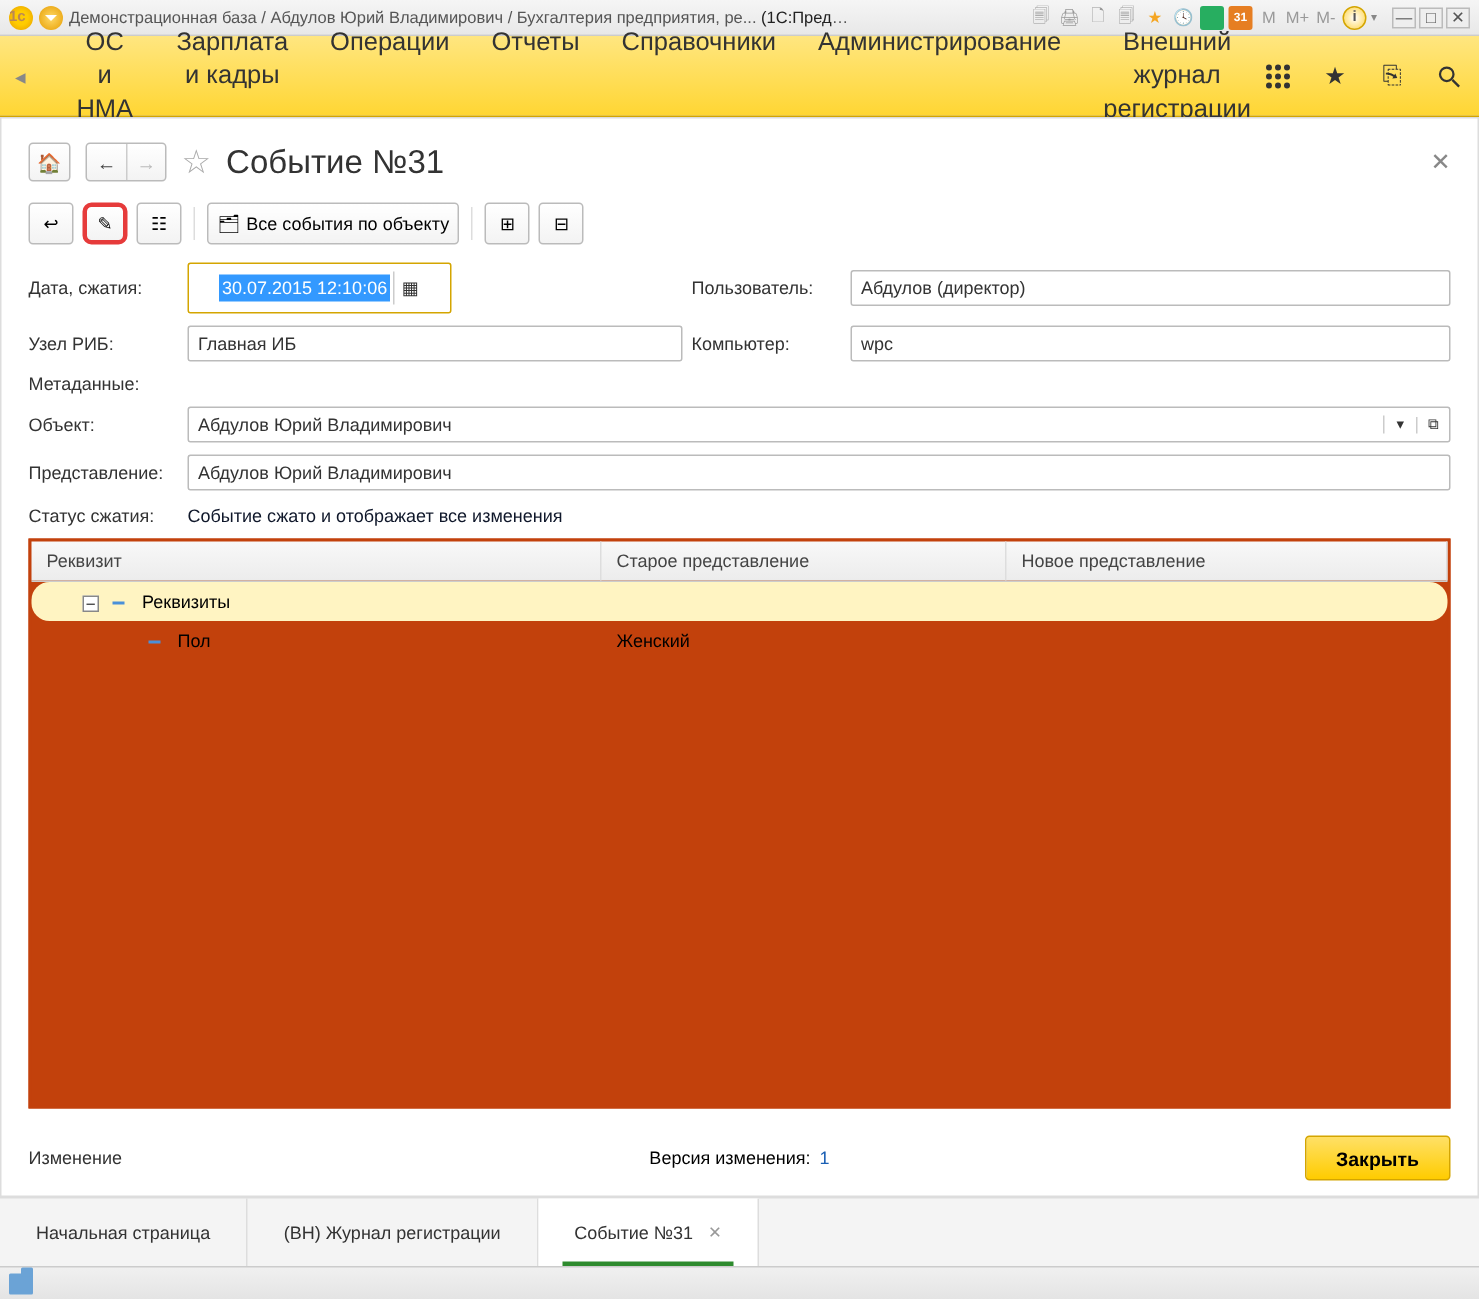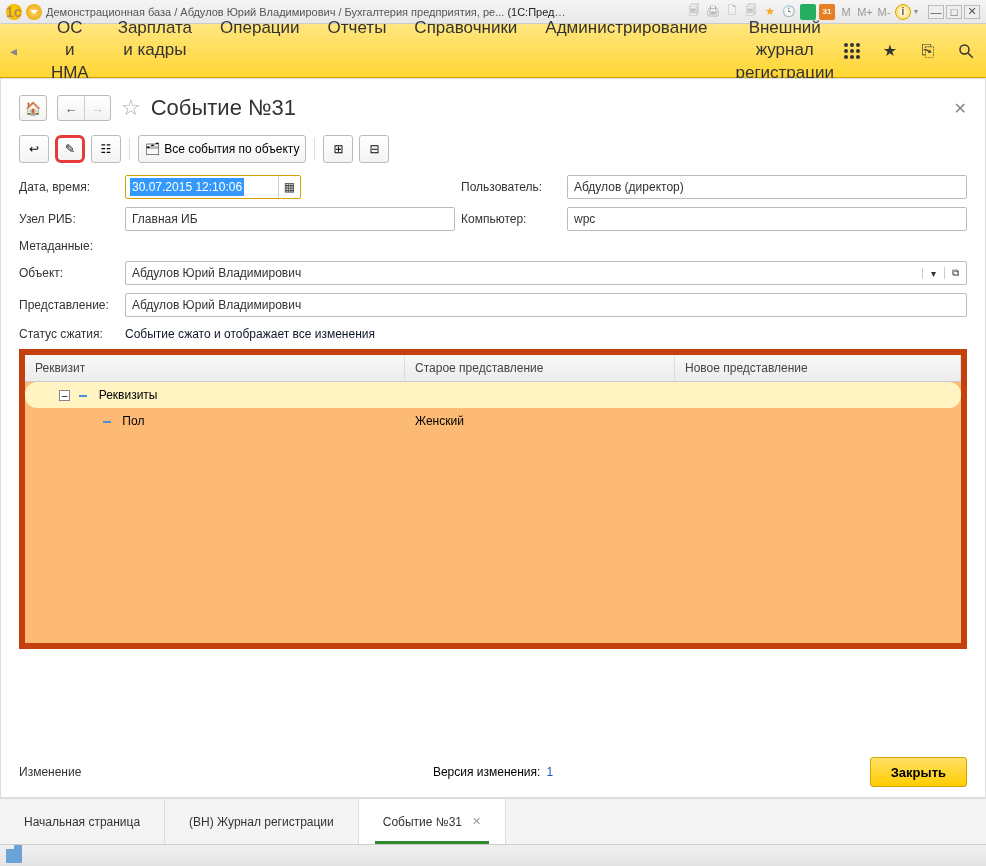--- a/index.html
+++ b/index.html
@@ -1,20 +1,20 @@
 <!DOCTYPE html>
 <html><head>
 <meta charset="utf-8">
 <style>
   * { box-sizing: border-box; margin: 0; padding: 0; }
   body { font-family: Arial, sans-serif; font-size: 12px; background: #f0f0f0; width: 986px; height: 866px; overflow: hidden; }
   
   
   .titlebar { height: 24px; background: linear-gradient(#f5f5f5,#e8e8e8); border-bottom: 1px solid #ccc; display: flex; align-items: center; padding: 0 6px; gap: 4px; }
-  .titlebar .logo { width:16px; height:16px; background: radial-gradient(circle,#ffcc00 40%,#e69c00 100%); border-radius:50%; font-size:14px; font-weight:bold; color:#b85; text-align:left; line-height:16px;}
+  .titlebar .logo { width:16px; height:16px; background: radial-gradient(circle,#ffcc00 40%,#e69c00 100%); border-radius:50%; font-size:10px; font-weight:bold; color:#b85; text-align:left; line-height:16px;}
   .titlebar .dropdown { width:16px; height:16px; background:radial-gradient(circle,#ffd966,#e69c00); border-radius:50%; position:relative;}
   .titlebar .dropdown:after { content:""; position:absolute; left:4px; top:6px; border:4px solid transparent; border-top-color:#fff;}
   .titlebar .title { flex:0 1 auto; color:#555; font-size:11px; white-space:nowrap; overflow:hidden; text-overflow:ellipsis; max-width:520px;}
   .titlebar .title .suffix { color:#222; }
   .titlebar .spacer { flex:1; }
   .titlebar .tb-icons { display:flex; gap:3px; align-items:center; }
   .titlebar .tb-icon { width:16px; height:16px; display:flex; align-items:center; justify-content:center; color:#999; font-size:11px; }
   .titlebar .tb-icon.cal { background:#e67e22; color:#fff; font-size:8px; font-weight:bold; border-radius:2px;}
   .titlebar .tb-icon.green { background:#27ae60; border-radius:2px;}
   .titlebar .info { width:16px;height:16px;border-radius:50%;background:radial-gradient(circle,#fff,#ffd54a);border:1px solid #d4a500; font-weight:bold; color:#555; text-align:center; line-height:14px; font-size:10px;}
@@ -46,29 +46,29 @@
   .toolbar { display:flex; gap:6px; align-items:center; margin-bottom:12px;}
   .toolbar .tb-btn { height:28px; border:1px solid #bbb; background:linear-gradient(#fff,#f3f3f3); border-radius:3px; display:flex; align-items:center; justify-content:center; cursor:pointer; padding:0 6px; font-size:12px; gap:4px;}
   .toolbar .tb-btn.icon-only { width:30px; padding:0;}
   .toolbar .tb-btn.highlighted { border:3px solid #e63b3b; border-radius:6px;}
   .toolbar .sep { width:1px; height:22px; background:#ddd; margin:0 2px;}
   .form-row-wide { display:grid; grid-template-columns: 100px 330px 100px 1fr; column-gap:6px; align-items:center; margin-bottom:8px;}
   .form-row-wide2 { display:grid; grid-template-columns: 100px 330px 100px 1fr; column-gap:6px; align-items:center; margin-bottom:8px;}
   .form-row-full { display:grid; grid-template-columns: 100px 1fr; column-gap:6px; align-items:center; margin-bottom:8px;}
   .lbl { color:#333; font-size:12px;}
   .field { height:24px; border:1px solid #bbb; border-radius:2px; padding:0 6px; font-size:12px; color:#333; background:#fff; display:flex; align-items:center;}
-  .date-field { border:1px solid #d4a500; position:relative; width:176px; display:flex; align-items:center; padding:0;text-align:right;}
+  .date-field { border:1px solid #d4a500; position:relative; width:176px; display:flex; align-items:center; padding:16px;text-align:right;}
   .date-field .sel { background:#3399ff; color:#fff; padding:2px 2px; margin-left:4px;}
   .date-field .cal-btn { width:22px; height:22px; border-left:1px solid #ccc; display:flex; align-items:center; justify-content:center; margin-left:auto; cursor:pointer;}
   .field.with-btns { display:flex; padding:0;}
   .field.with-btns .val { flex:1; padding:0 6px; line-height:22px;}
   .field.with-btns .fbtn { width:22px; border-left:1px solid #ccc; display:flex; align-items:center; justify-content:center; cursor:pointer; font-size:10px;}
   .status-green { color:#0f172a; font-size:12px; padding:2px 0;}
   
-  .table { border:6px solid #c2410c; margin-top:6px; height:300px; background:#fdba74;}
+  .table { border:2px solid #c2410c; margin-top:6px; height:380px; background:#c2410c;}
   .table .thead { display:grid; grid-template-columns: 380px 270px 1fr; background:linear-gradient(#f8f8f8,#ececec); border-bottom:1px solid #ccc;}
   .table .thead .th { padding:6px 10px; border-right:1px solid #ddd; color:#444;}
   .table .trow { display:grid; grid-template-columns: 380px 270px 1fr; border-radius: 12px;}
   .table .trow.group { background:#fff4c2;}
   .table .td { padding:6px 10px;}
   .tree-toggle { display:inline-block; width:11px; height:11px; border:1px solid #888; text-align:center; line-height:9px; font-size:10px; margin-right:6px; background:#fff;}
   .tree-bullet { display:inline-block; width:8px; height:2px; background:#4a90d9; margin-right:8px; vertical-align:middle;}
   .indent1 { padding-left:34px !important;}
   .indent2 { padding-left:78px !important;}
   
@@ -179,21 +179,21 @@
     <div class="tb-btn">
       <span>🗂</span>
       <span>Все события по объекту</span>
     </div>
     <div class="sep"></div>
     <div class="tb-btn icon-only">⊞</div>
     <div class="tb-btn icon-only">⊟</div>
   </div>
 
   <div class="form-row-wide">
-    <div class="lbl">Дата, время:</div>
+    <div class="lbl">Дата, сжатия:</div>
     <div>
       <div class="field date-field">
         <span class="sel">30.07.2015 12:10:06</span>
         <span class="cal-btn">▦</span>
       </div>
     </div>
     <div class="lbl">Пользователь:</div>
     <div class="field">
         <span>Абдулов (директор)</span>
       </div>

